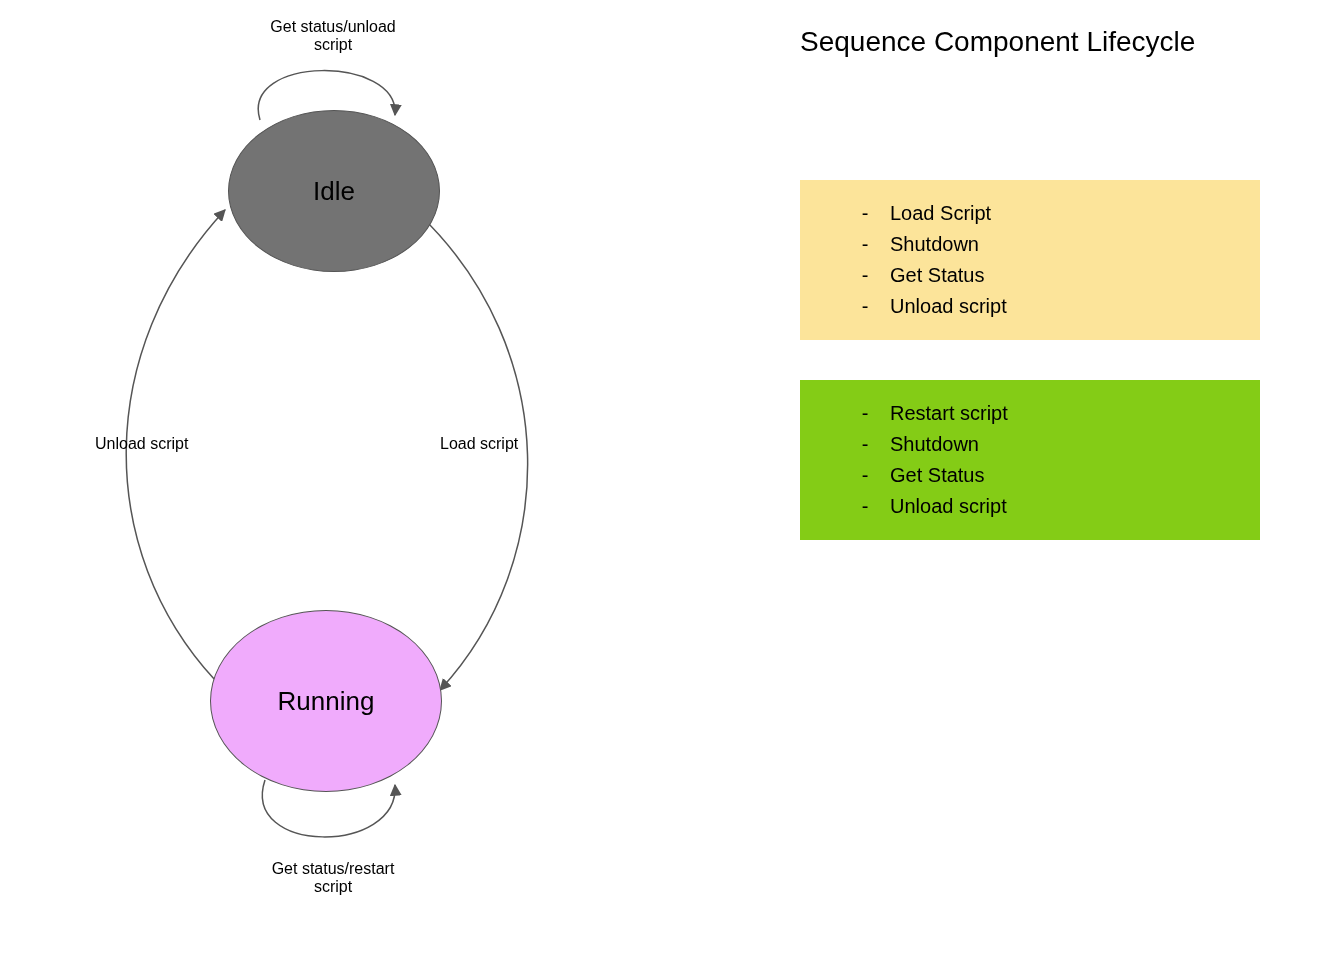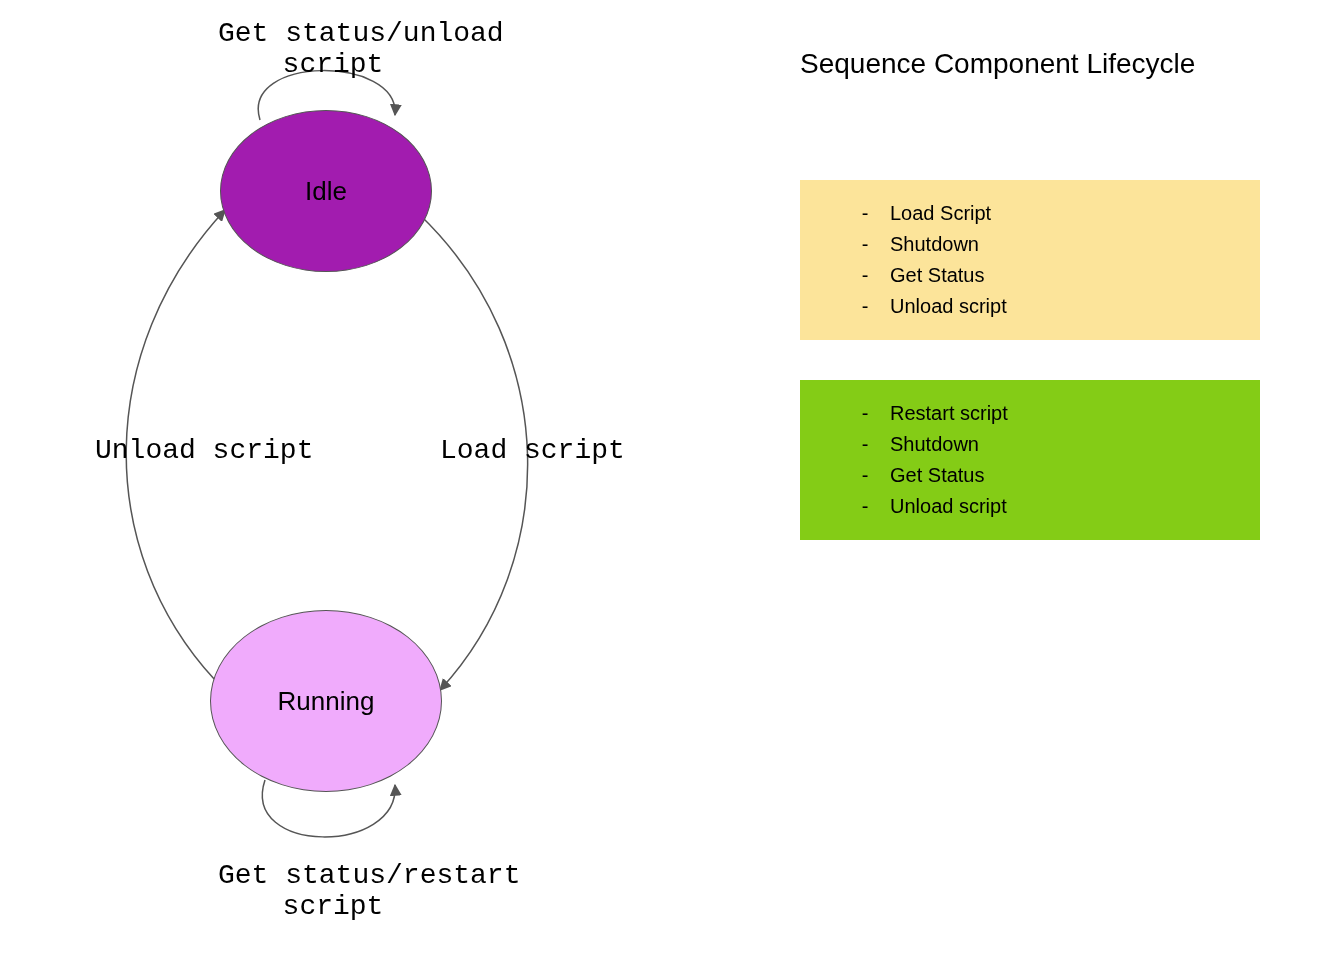--- a/index.html
+++ b/index.html
@@ -1,21 +1,21 @@
 <!DOCTYPE html>
 <html><head>
 <meta charset="utf-8">
 <style>
   html,body{margin:0;padding:0;width:1320px;height:956px;background:#fff;font-family:Arial,Helvetica,sans-serif;color:#000;}
   .canvas{position:relative;width:1320px;height:956px;}
   .node{position:absolute;border:1px solid #555;border-radius:50%;display:flex;align-items:center;justify-content:center;font-size:26px;}
-  .idle{left:220px;top:110px;width:210px;height:160px;background:#a21caf;}
+  .idle{left:228px;top:110px;width:210px;height:160px;background:#737373;}
   .running{left:210px;top:610px;width:230px;height:180px;background:#f0abfc;}
-  .lbl{position:absolute;font-size:28px;white-space:pre;text-align:center;font-family:Liberation Mono, monospace;}
-  .title{position:absolute;left:800px;top:48px;font-size:28px;}
+  .lbl{position:absolute;font-size:16px;white-space:pre;text-align:center;}
+  .title{position:absolute;left:800px;top:26px;font-size:28px;}
   .legend{position:absolute;left:800px;width:460px;padding:18px 8px 18px 40px;font-size:20px;box-sizing:border-box;}
   .legend ul{list-style:none;margin:0;padding:0;}
   .legend li{line-height:1.55em;}
   .legend li::before{content:"-";display:inline-block;width:50px;text-align:center;}
   .legend.yellow{top:180px;background:#fce49a;}
   .legend.blue{top:380px;background:#84cc16;}
   svg.wires{position:absolute;left:0;top:0;width:1320px;height:956px;pointer-events:none;}
 </style>
 </head>
 <body>

